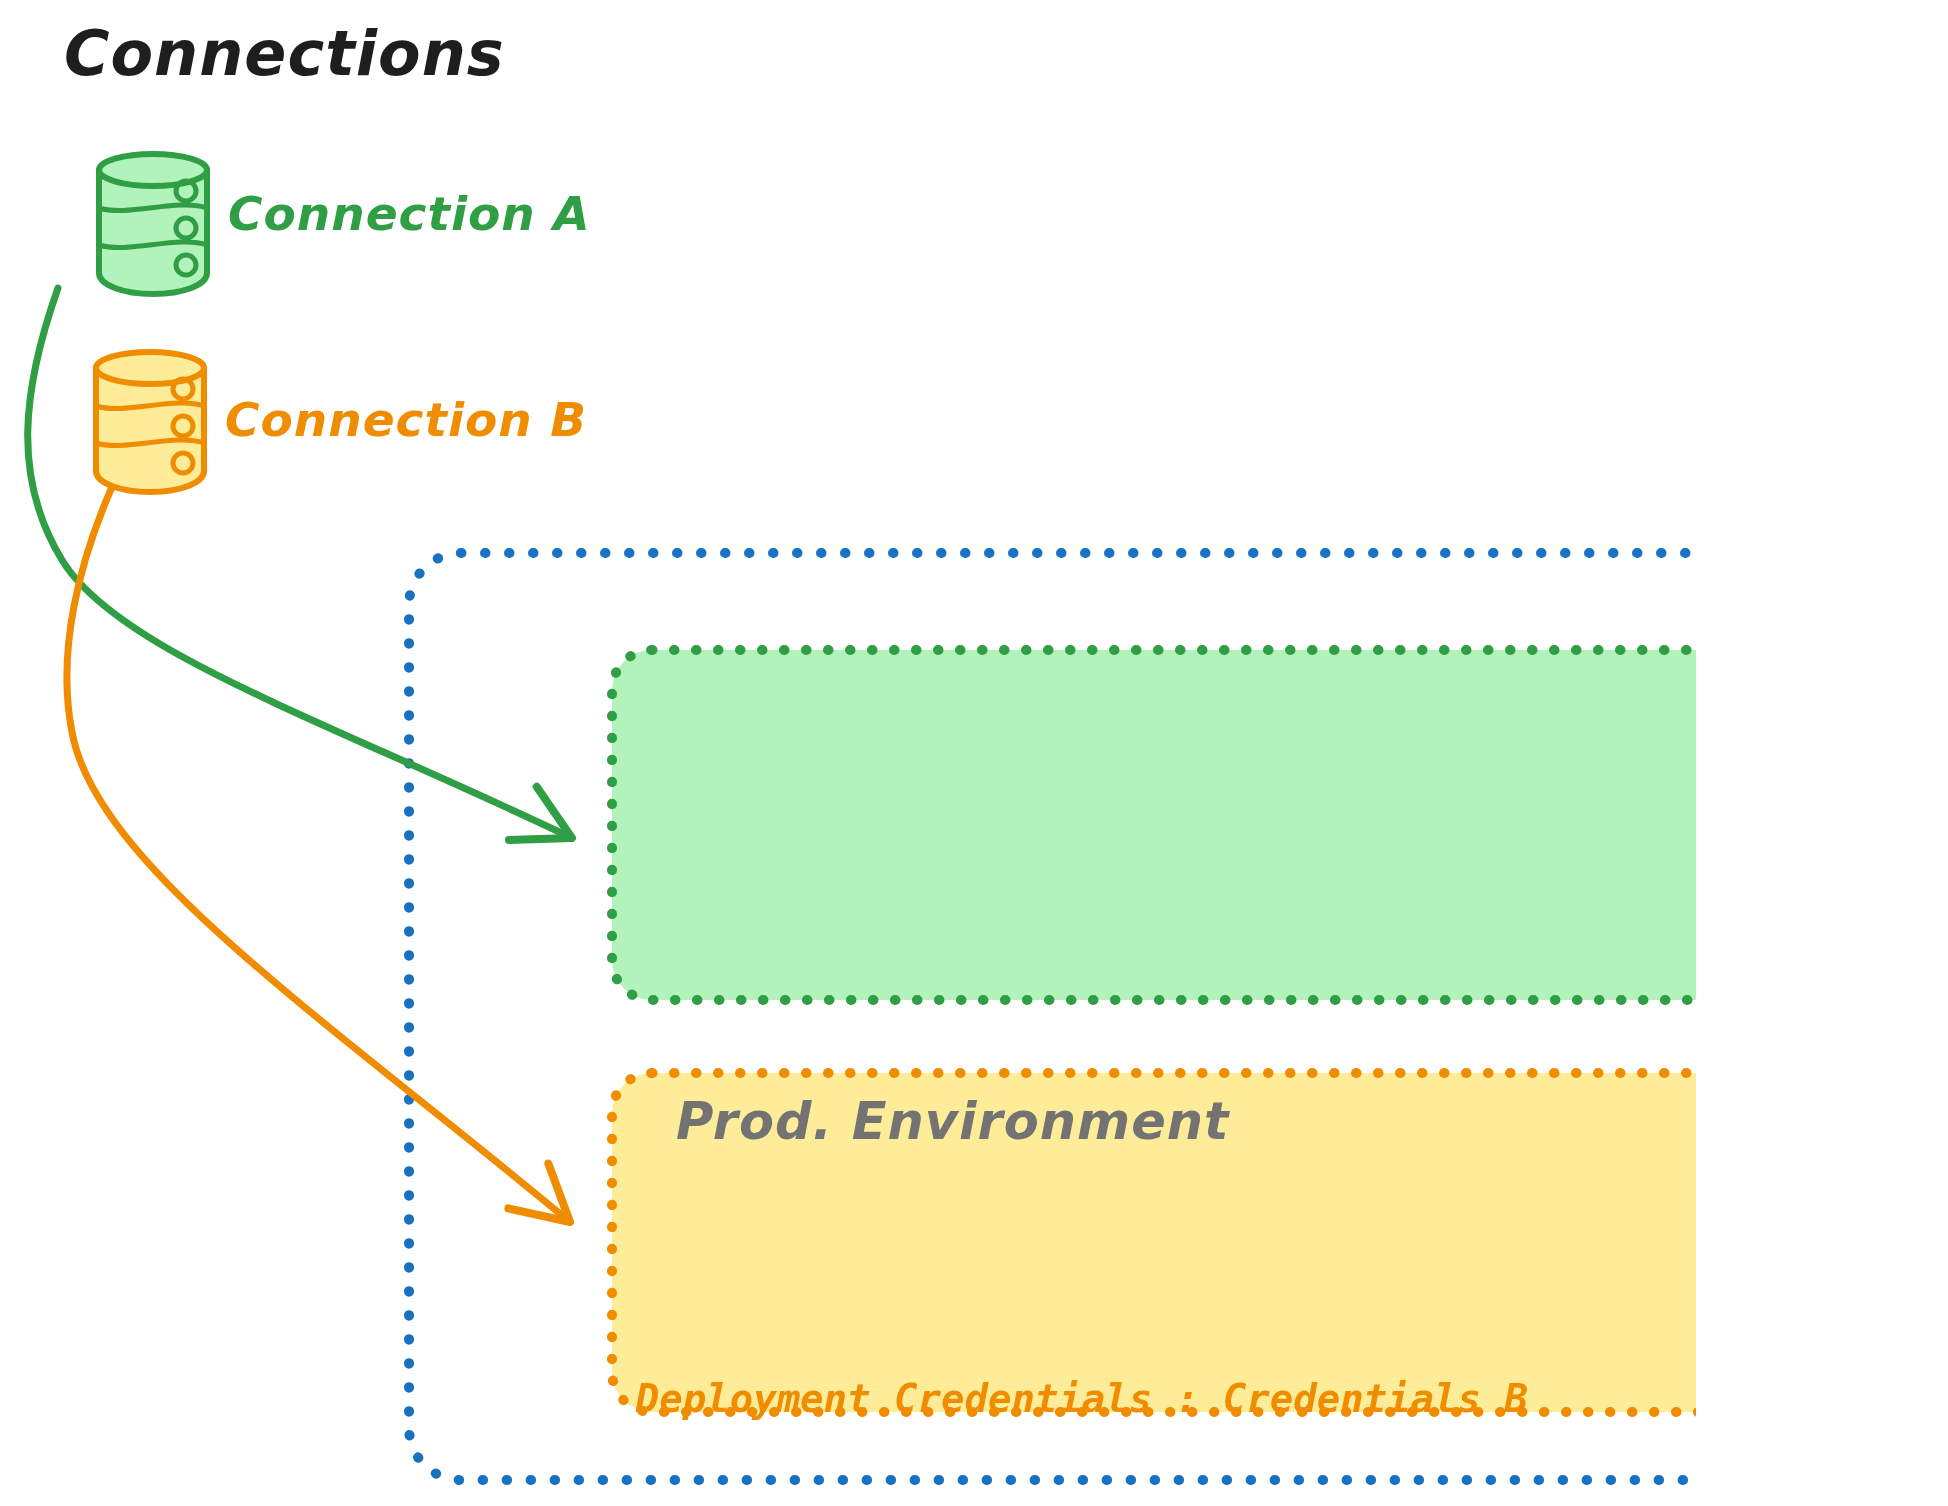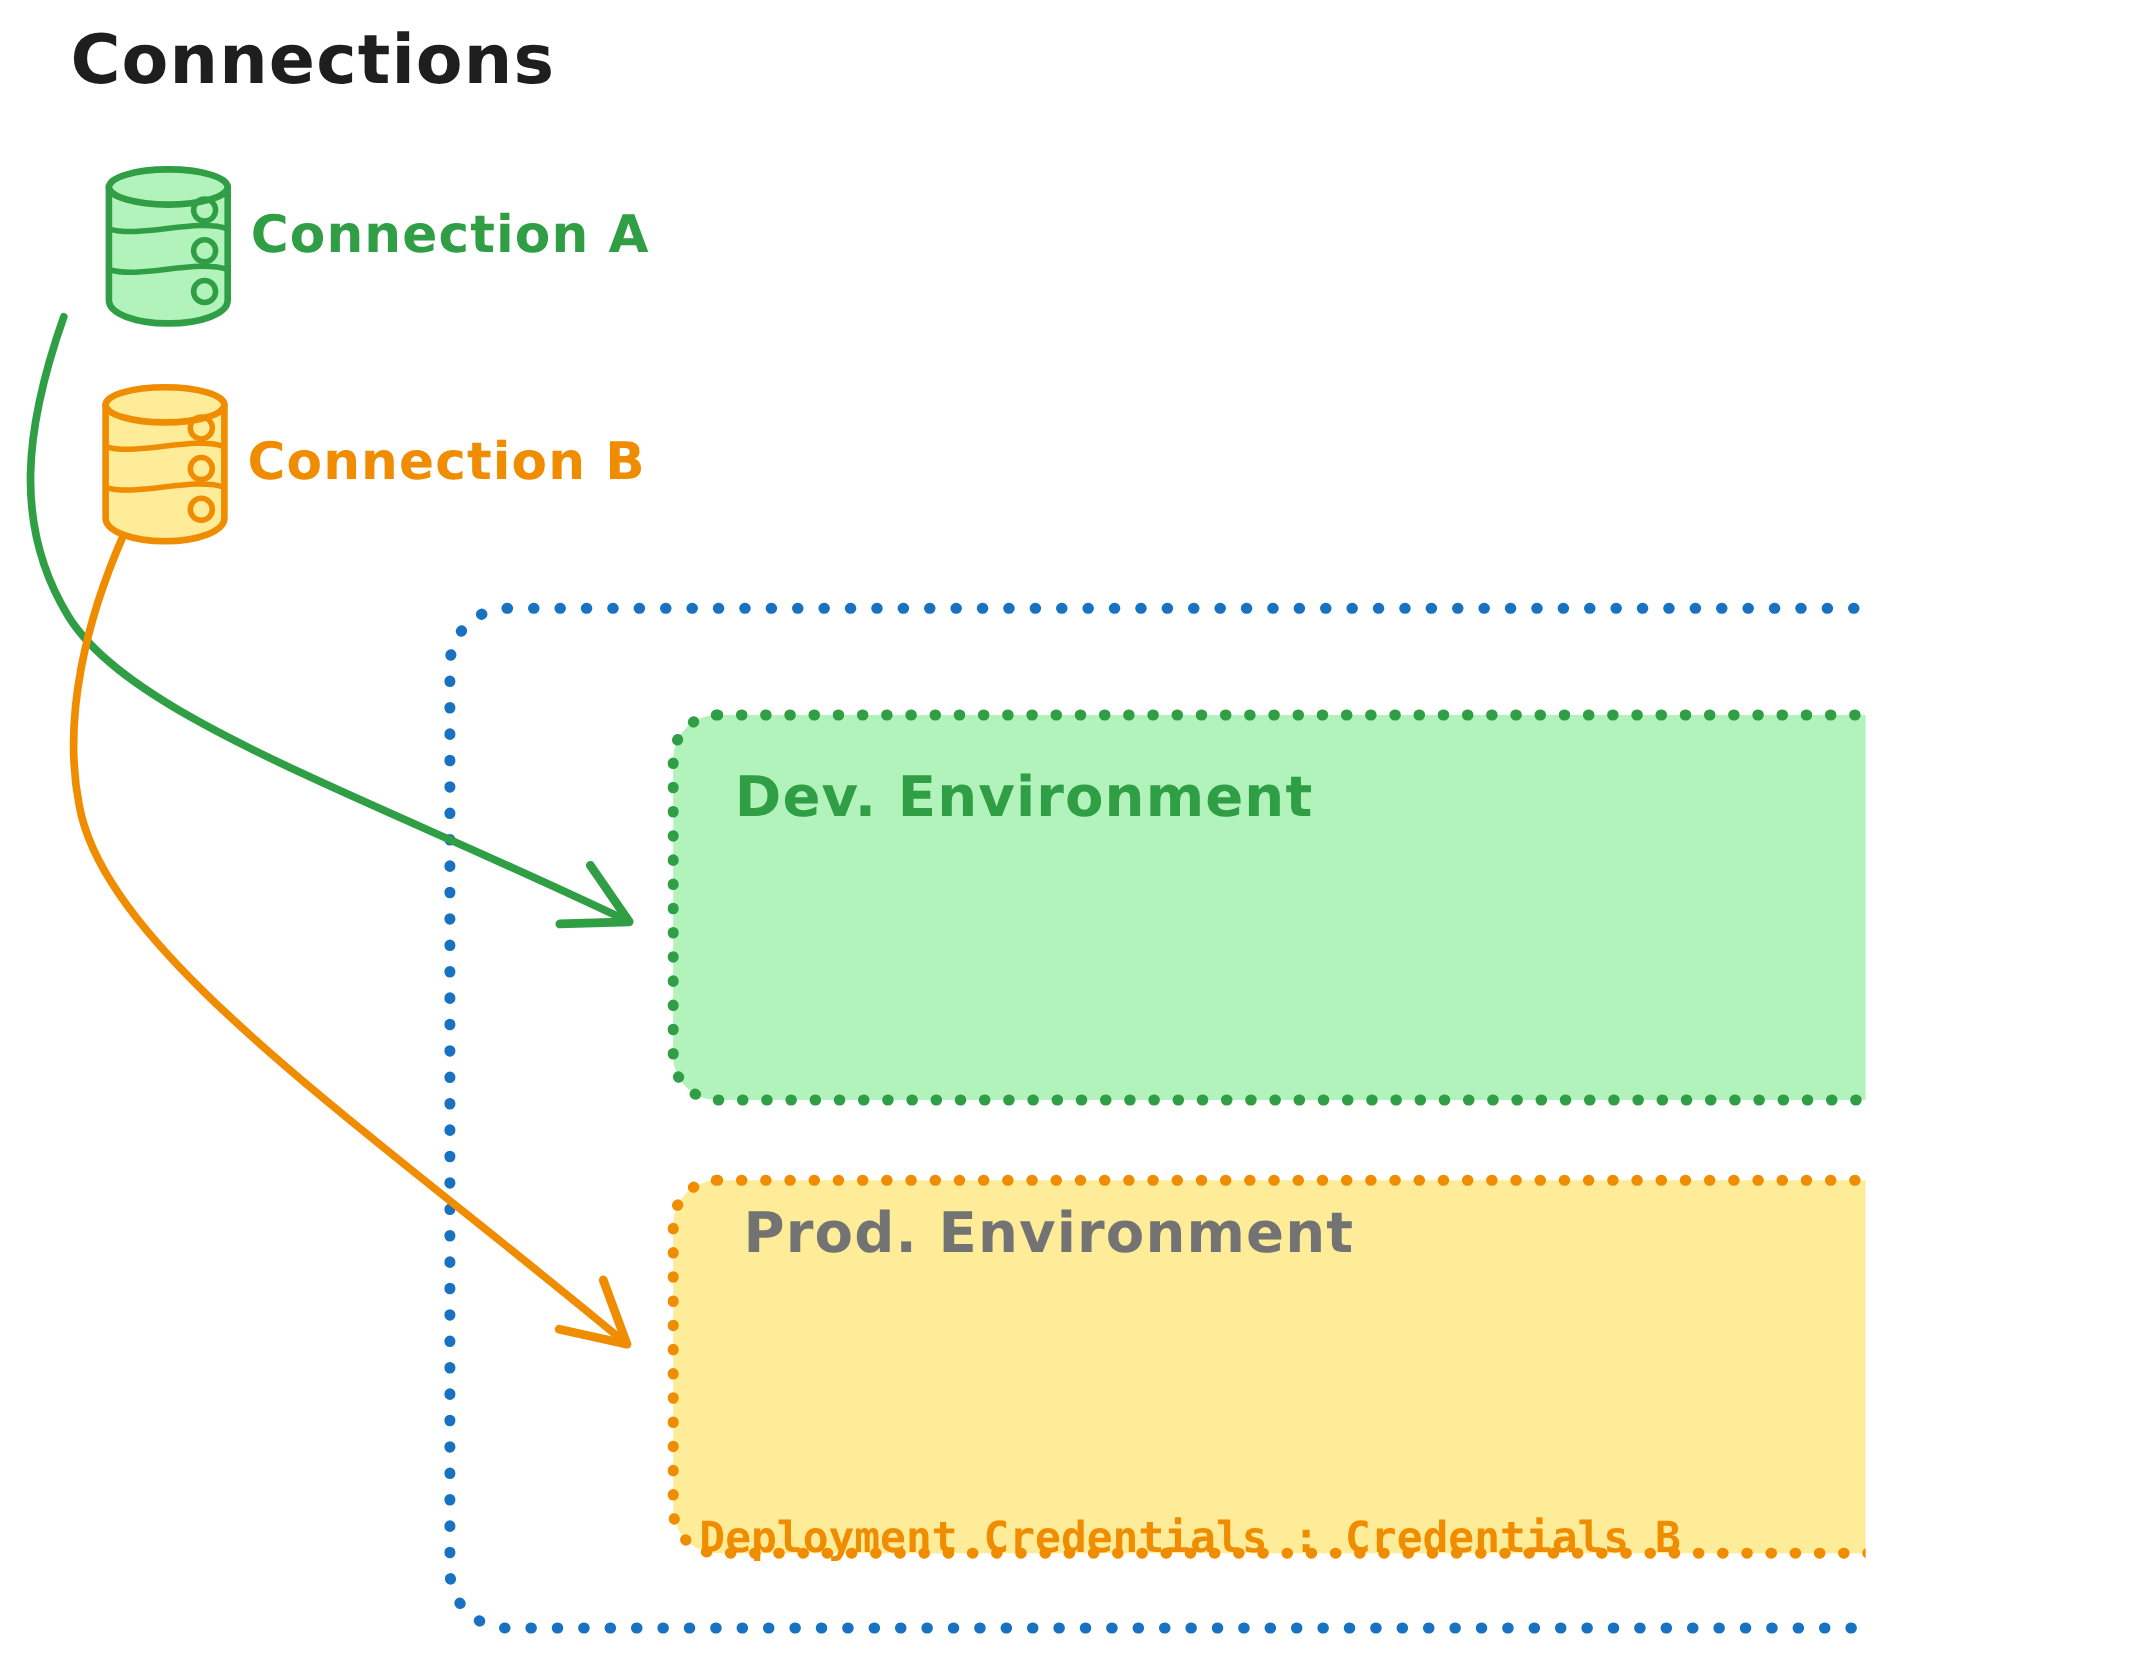--- a/index.html
+++ b/index.html
@@ -7,20 +7,21 @@
     padding: 0;
     background: #ffffff;
     font-family: "DejaVu Sans", "Liberation Sans", sans-serif;
   }
   .canvas {
     position: relative;
     width: 1696px;
     height: 1506px;
     background: #ffffff;
     overflow: hidden;
+    font-style: italic;
   }
   svg.scene {
     position: absolute;
     left: 0;
     top: 0;
     width: 1948px;
     height: 1506px;
   }
   .txt {
     position: absolute;
@@ -111,20 +112,19 @@
     <path d="M 112 487 C 80 560 56 650 72 732 C 96 866 330 1022 570 1222" fill="none" stroke="#f08c00" stroke-width="7" stroke-linecap="round" marker-end="url(#ah-orange)"></path>
   </svg>
 
   <div class="txt diagram-title">Connections</div>
 
   <div class="txt conn-label a">Connection A</div>
 
   <div class="txt conn-label b">Connection B</div>
 
 
-  <div class="txt env-title dev">Dev. Environment</div>
 
 
   <div class="txt env-title prod">Prod. Environment</div>
 
   <div class="txt env-cred prod">Deployment Credentials : Credentials B</div>
 
 </div>
 
 </body></html>

